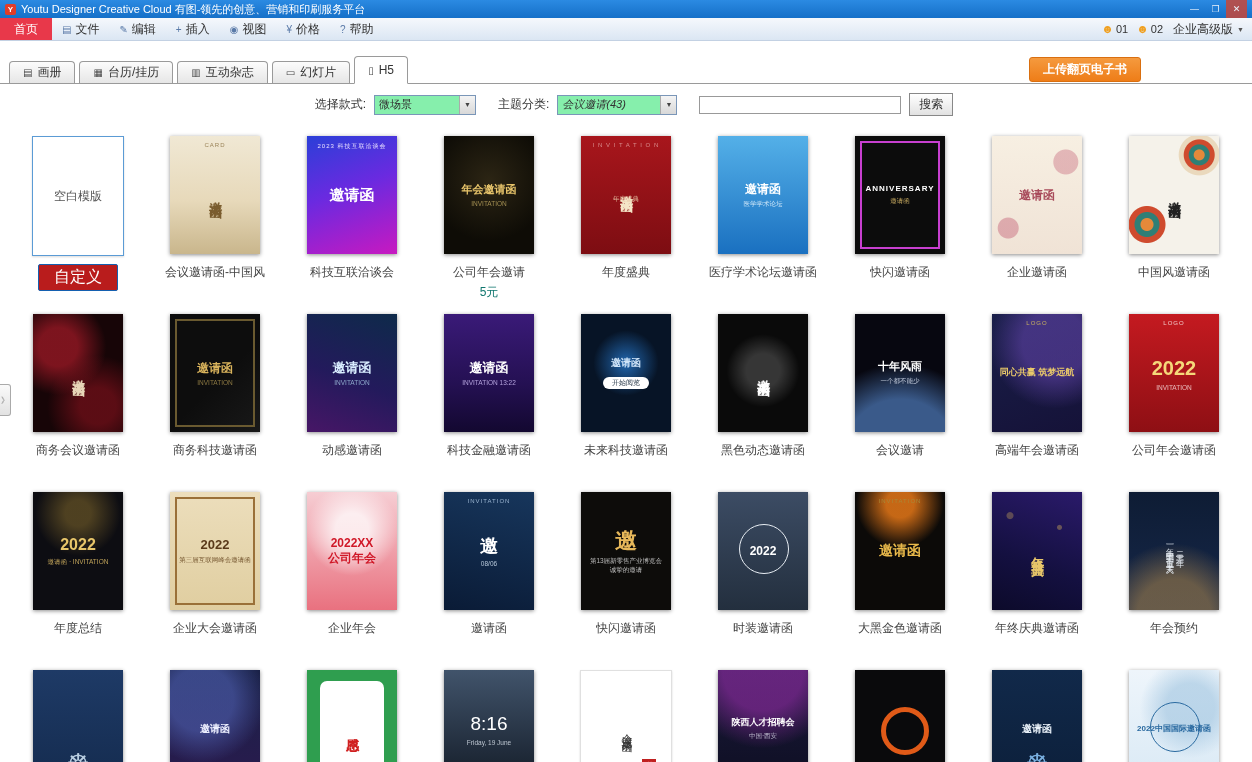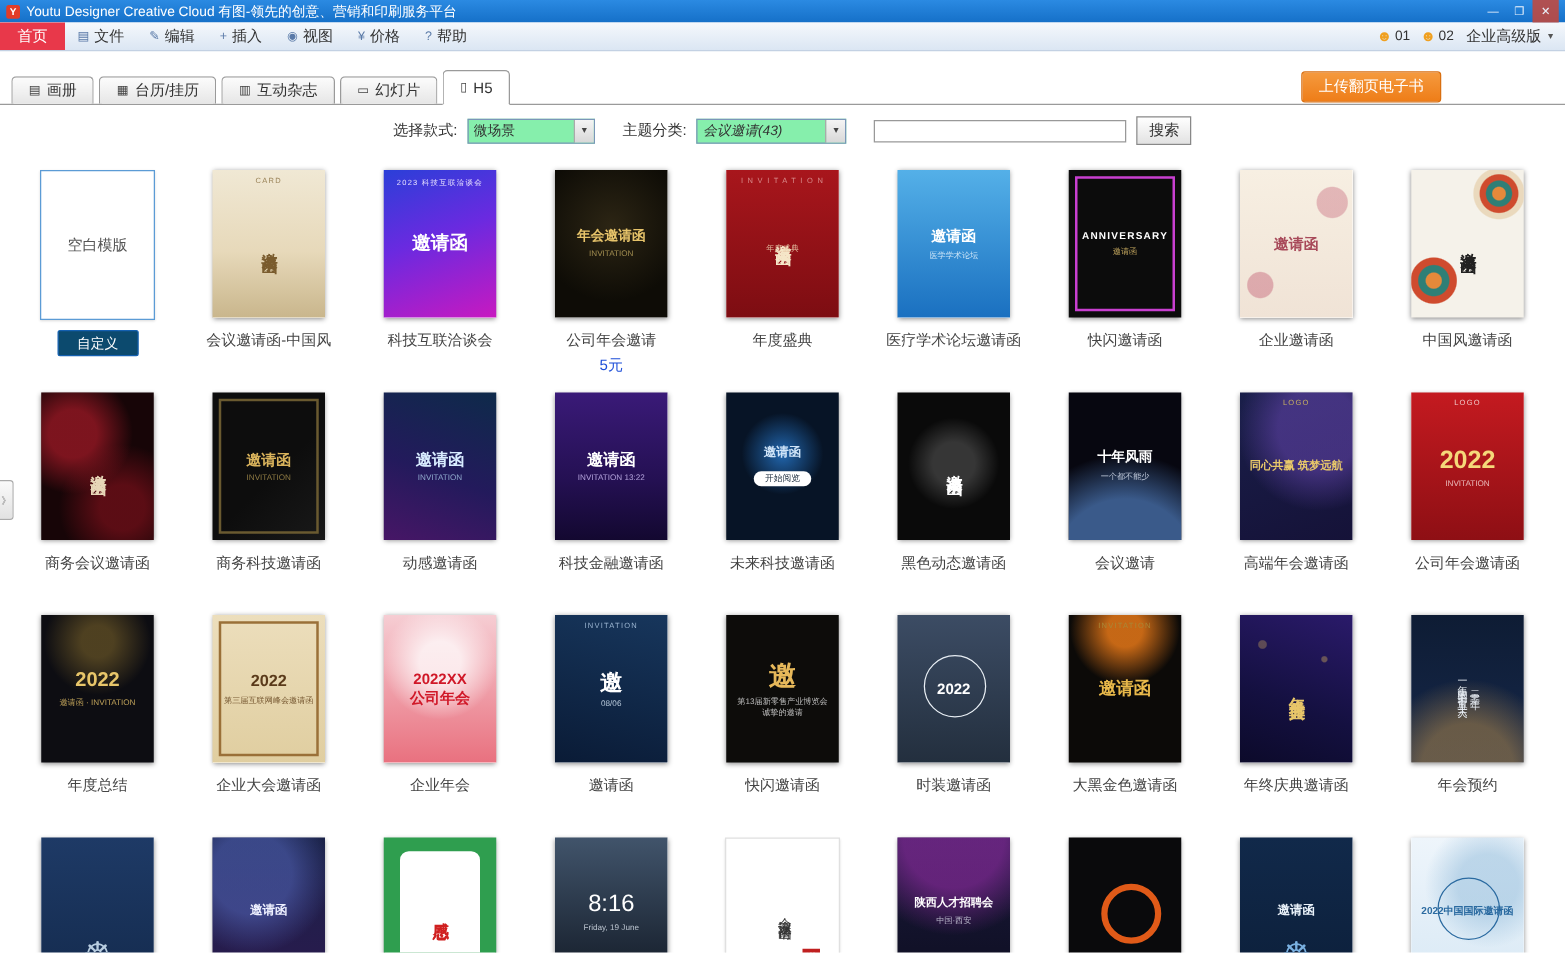--- a/index.html
+++ b/index.html
@@ -25,22 +25,22 @@
   .version{display:flex;align-items:center;gap:4px;font-size:12px;}
   .caret{font-size:7px;color:#555;}
   
   .tabstrip{position:relative;margin-top:15px;height:27px;display:flex;align-items:flex-end;
     padding-left:9px;border-bottom:1px solid #9a9a9a;background:#fff;}
   .tab{display:flex;align-items:center;gap:5px;height:21px;padding:0 13px;margin-right:4px;
     background:linear-gradient(#fcfcfc,#e6e6e6);border:1px solid #9a9a9a;border-bottom:none;
     border-radius:4px 4px 0 0;font-size:12px;color:#333;cursor:default;}
   .tab.active{height:26px;background:#fff;z-index:2;margin-bottom:-1px;border-bottom:1px solid #fff;}
   .tab-icon{font-size:10px;color:#444;}
-  .upload-btn{position:absolute;right:99px;top:1px;background:linear-gradient(#f59a3e,#ee7d18);
-    color:#fff;border:1px solid #d96f10;border-radius:3px;font-size:12px;padding:3px 13px;cursor:default;}
+  .upload-btn{position:absolute;right:111px;top:1px;background:linear-gradient(#f59a3e,#ee7d18);
+    color:#fff;border:1px solid #d96f10;border-radius:3px;font-size:12px;padding:3px 13px;cursor:default;font-weight:bold;}
   
   .filters{display:flex;align-items:center;justify-content:center;gap:8px;margin-top:9px;
     font-size:12px;color:#333;margin-left:16px;}
   .select{display:flex;align-items:center;height:18px;border:1px solid #7a96b8;background:#86efac;width:100px;}
   .select.wide{width:118px;font-style:italic;}
   .select-value{flex:1;padding:0 4px;white-space:nowrap;overflow:hidden;font-size:11px;}
   .select-arrow{width:15px;height:100%;background:linear-gradient(#f4f4f4,#d8d8d8);
     border-left:1px solid #aaa;font-size:7px;color:#444;display:flex;align-items:center;justify-content:center;}
   .search-input{width:194px;height:16px;border:1px solid #999;font-size:12px;padding:0 3px;outline:none;}
   .search-btn{font-size:12px;padding:2px 9px;border:1px solid #888;background:linear-gradient(#fff,#e2e2e2);
@@ -61,22 +61,22 @@
   .deco-glow{width:66px;height:66px;border-radius:50%;left:12px;top:16px;}
   .deco-ring{width:38px;height:38px;border:5px solid #e05a18;border-radius:50%;left:26px;top:37px;}
   .deco-outline{width:48px;height:48px;border:1px solid #fff;border-radius:50%;left:21px;top:32px;}
   .deco-glyph{left:0;right:0;bottom:12px;text-align:center;font-size:26px;line-height:1;}
   .deco-seal{width:14px;height:14px;background:#c02020;color:#fff;font-size:9px;line-height:14px;
     text-align:center;right:15px;bottom:16px;}
   .deco-panel{left:13px;right:13px;top:11px;bottom:11px;background:#fff;border-radius:7px;}
   .deco-frame{left:5px;right:5px;top:5px;bottom:5px;border:2px solid #888;}
   .cell-label{margin-top:10px;font-size:12px;color:#444;max-width:132px;text-align:center;
     white-space:nowrap;overflow:hidden;}
-  .cell-price{margin-top:3px;font-size:12px;color:#1d4ed8;}
-  .customize-btn{margin-top:8px;background:#0c4a6e;color:#fff;font-size:11px;padding:2px 15px;
+  .cell-price{margin-top:3px;font-size:12px;color:#0f766e;}
+  .customize-btn{margin-top:8px;background:#b91c1c;color:#fff;font-size:16px;padding:2px 15px;
     border:1px solid #1460b0;border-radius:2px;cursor:pointer;}
   
   .side-handle{position:fixed;left:0;top:384px;width:10px;height:30px;border:1px solid #aaa;border-left:none;
     border-radius:0 3px 3px 0;background:linear-gradient(#fafafa,#e2e2e2);display:flex;align-items:center;
     justify-content:center;font-size:8px;color:#777;cursor:pointer;}
 </style>
 </head>
 <body>
 
 <div class="titlebar">

